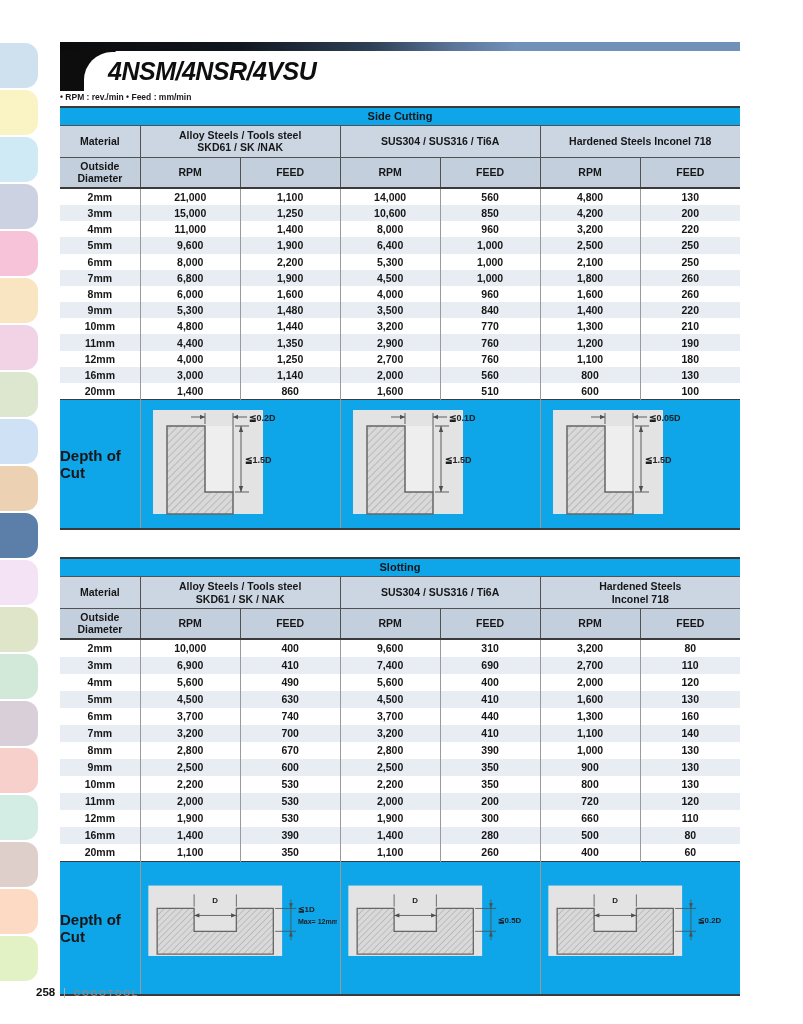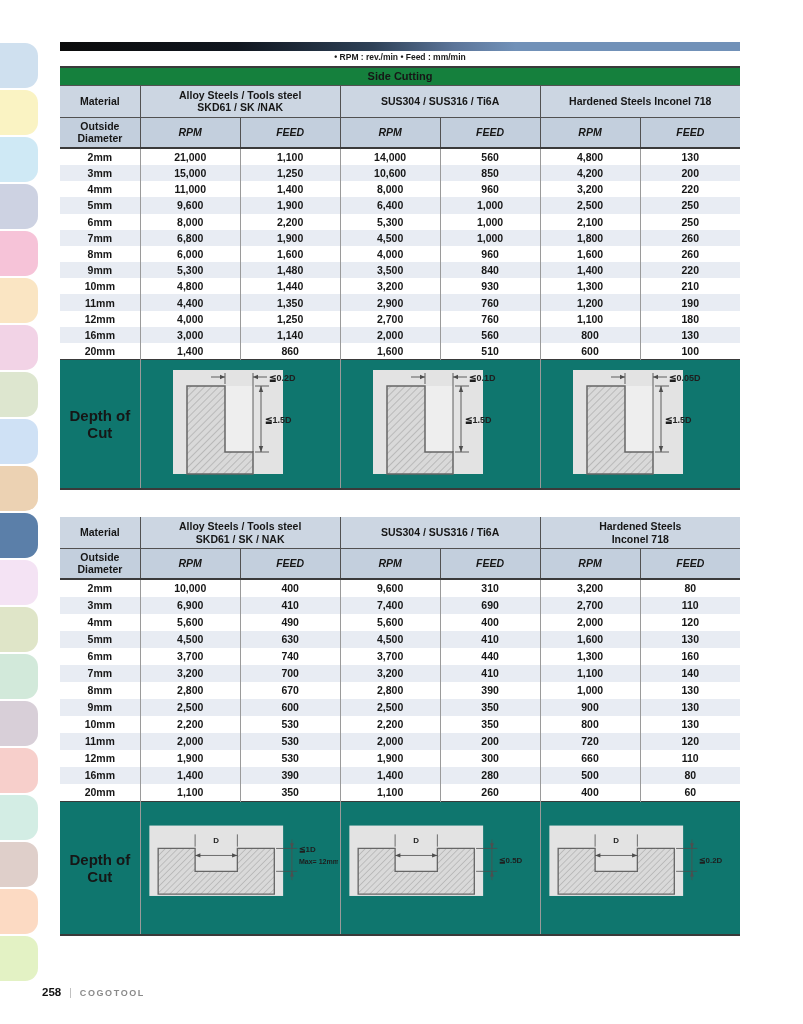--- a/index.html
+++ b/index.html
@@ -20,60 +20,60 @@
   .black-wedge {
     position:absolute; left:0; top:0; width:56px; height:40px; background:#0d0d0d;
     clip-path:polygon(0 0,100% 0,44% 100%,0 100%);
   }
   .title-card {
     position:absolute; left:24px; top:1px; right:0; height:39px; background:#ffffff;
     border-top-left-radius:28px; display:flex; align-items:center;
     padding-left:24px; box-sizing:border-box;
   }
   h1.ptitle { margin:0; font-size:25px; font-style:italic; font-weight:bold; letter-spacing:-0.5px; color:#0e0e0e; }
-  .legend { text-align:center; font-size:8.5px; font-weight:bold; color:#1a1a1a; margin:1px 0 4px; }
+  .legend { text-align:left; font-size:8.5px; font-weight:bold; color:#1a1a1a; margin:1px 0 4px; }
   
   table.ctable { width:100%; border-collapse:collapse; table-layout:fixed; color:#161616; }
   table.ctable.first { margin-bottom:27px; }
   col.col-mat { width:11.8%; }
   .t-title th {
-    background:#15803d; font-size:11px; padding:2px 0 3px;
+    background:#0ea5e9; font-size:11px; padding:2px 0 3px;
     border-top:2px solid #3a3a3a; border-bottom:1px solid #515151;
   }
   .t-group th {
     background:#ccd6e2; font-size:10.5px; font-weight:bold; line-height:1.18;
     padding:3px 2px; border-bottom:1px solid #515151; white-space:pre-line;
   }
   .t-group th + th { border-left:1px solid #515151; }
   .t-sub th {
     background:#c3cfdd; font-size:10.5px; padding:2px 16px 3px;
     border-bottom:2px solid #3a3a3a;
   }
-  .t-sub th + th { border-left:1px solid #515151;font-style:italic; }
+  .t-sub th + th { border-left:1px solid #515151; }
   tbody.data td {
     font-size:10.5px; font-weight:bold; text-align:center;
     line-height:12px; padding:2.1px 0;
   }
   tbody.data.roomy td { padding:2.5px 0; }
   tbody.data td + td { border-left:1px solid #9a9a9a; }
   tbody.data tr:nth-child(even) td { background:#e8ecf3; }
   tbody.depth td {
-    background:#0f766e; border-top:1.5px solid #3a3a3a; border-bottom:2px solid #3a3a3a;
-    text-align:center; vertical-align:middle; padding:6px 0;margin-left:48px;
+    background:#0ea5e9; border-top:1.5px solid #3a3a3a; border-bottom:2px solid #3a3a3a;
+    text-align:left; vertical-align:middle; padding:6px 0;margin-left:48px;
   }
   tbody.depth td + td { border-left:1px solid #9a9a9a; }
   tbody.depth.slot td { height:120px; vertical-align:middle; }
   .depth-label { font-size:15px; font-weight:bold; }
   
   .diag text { font-family:"Liberation Sans",sans-serif; font-weight:bold; fill:#1e1e1e; font-size:9px; }
   .diag text.small { font-size:8px; }
   .diag .dim { stroke:#4e4e4e; stroke-width:0.9; fill:none; }
   .diag .arr { fill:#4e4e4e; stroke:none; }
   
-  .footer { position:absolute; left:42px; bottom:26px; display:flex; align-items:baseline; gap:8px; }
+  .footer { position:absolute; left:36px; bottom:26px; display:flex; align-items:baseline; gap:8px; }
   .page-num { font-size:11.5px; font-weight:bold; color:#111; }
   .foot-sep { color:#b5b5b5; font-size:10px; }
   .brand { font-size:9px; font-weight:bold; color:#8a8a8a; letter-spacing:1.6px; }
 </style>
 </head>
 <body>
 
 <svg width="0" height="0" style="position:absolute">
   <defs>
     <pattern id="hatch" width="5" height="5" patternUnits="userSpaceOnUse" patternTransform="rotate(45)">
@@ -102,20 +102,26 @@
     <div class="tab" style="background: rgb(247, 207, 203);"></div>
     <div class="tab" style="background: rgb(211, 237, 228);"></div>
     <div class="tab" style="background: rgb(223, 207, 202);"></div>
     <div class="tab" style="background: rgb(252, 218, 195);"></div>
     <div class="tab" style="background: rgb(227, 242, 196);"></div>
   </div>
 
 <div class="content">
 
   <div class="top-bar"></div>
+  <div class="title-row">
+    <div class="black-wedge"></div>
+    <div class="title-card">
+      <h1 class="ptitle">4NSM/4NSR/4VSU</h1>
+    </div>
+  </div>
   <div class="legend">• RPM : rev./min • Feed : mm/min</div>
 
   <table class="ctable first">
     <colgroup>
         <col class="col-mat">
         <col span="6">
       </colgroup>
     <thead>
       <tr class="t-title">
         <th colspan="7">Side Cutting</th>
@@ -208,21 +214,21 @@
           <td>3,500</td>
           <td>840</td>
           <td>1,400</td>
           <td>220</td>
         </tr>
         <tr>
           <td>10mm</td>
           <td>4,800</td>
           <td>1,440</td>
           <td>3,200</td>
-          <td>930</td>
+          <td>770</td>
           <td>1,300</td>
           <td>210</td>
         </tr>
         <tr>
           <td>11mm</td>
           <td>4,400</td>
           <td>1,350</td>
           <td>2,900</td>
           <td>760</td>
           <td>1,200</td>
@@ -322,20 +328,23 @@
       </tr>
     </tbody>
   </table>
 
   <table class="ctable">
     <colgroup>
         <col class="col-mat">
         <col span="6">
       </colgroup>
     <thead>
+      <tr class="t-title">
+        <th colspan="7">Slotting</th>
+      </tr>
       <tr class="t-group">
         <th>Material</th>
         <th colspan="2">Alloy Steels / Tools steel
 SKD61 / SK / NAK</th>
         <th colspan="2">SUS304 / SUS316 / Ti6A</th>
         <th colspan="2">Hardened Steels
 Inconel 718</th>
       </tr>
       <tr class="t-sub">
         <th>Outside Diameter</th>

